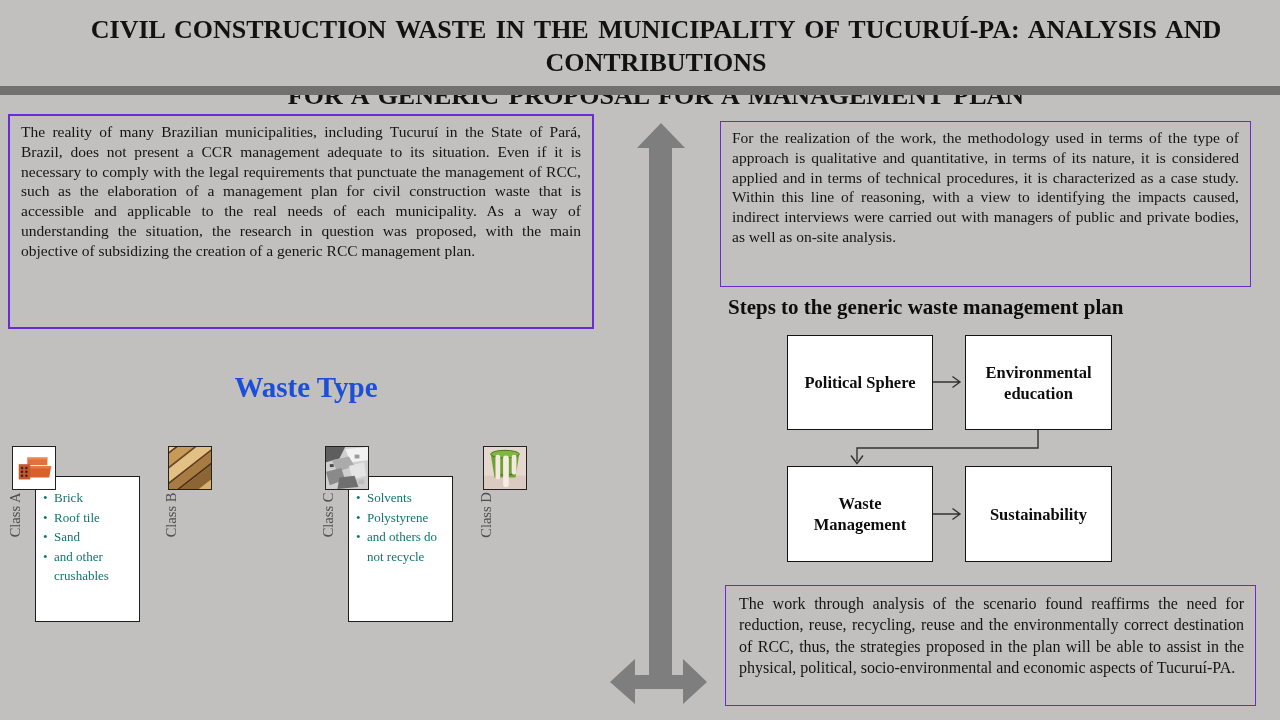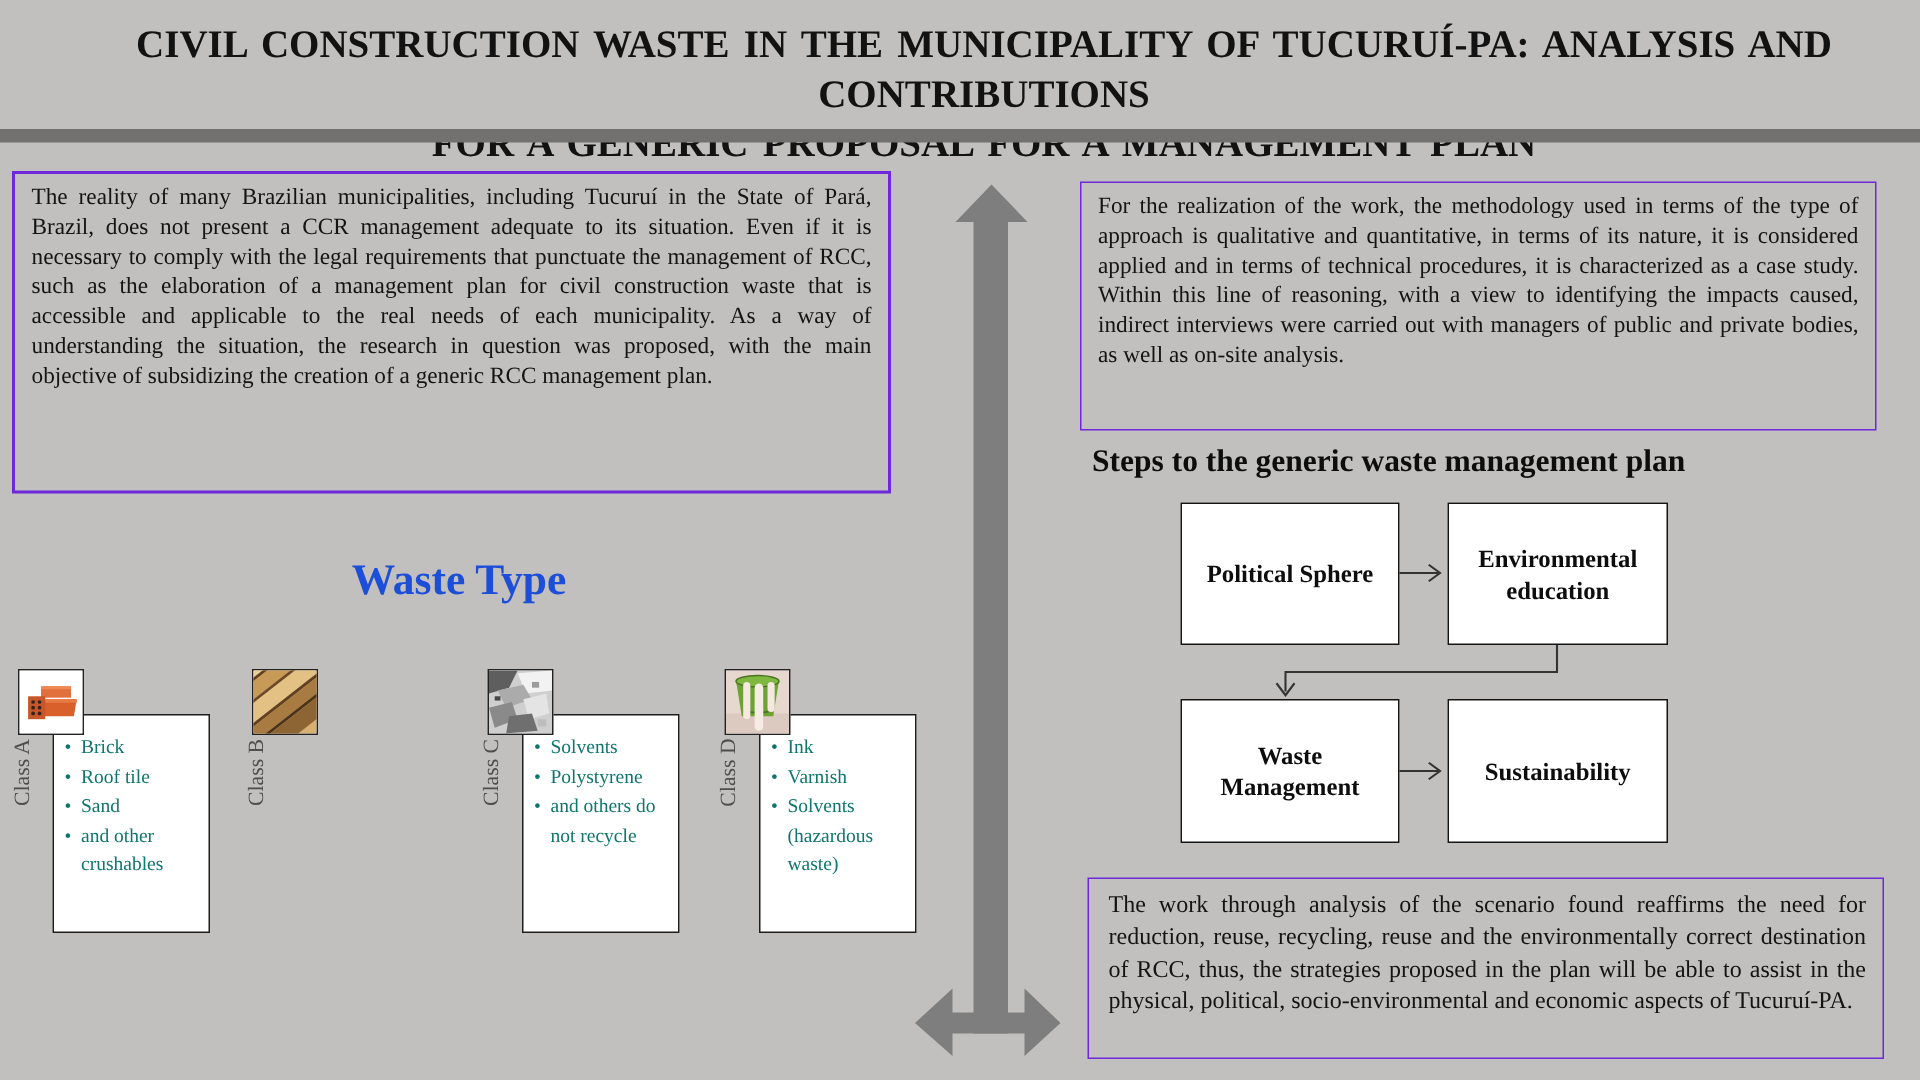--- a/index.html
+++ b/index.html
@@ -165,27 +165,20 @@
         <rect x="0" y="30" width="44" height="14" fill="#dcc9bf"></rect>
         <polygon points="7,7 37,7 33,32 11,32" fill="#6da332"></polygon>
         <ellipse cx="22" cy="7.5" rx="15" ry="4" fill="#7fb83e" stroke="#4a7322" stroke-width="1"></ellipse>
         <path d="M12 28 Q22 31 32 28" stroke="#4a7322" stroke-width="1.2" fill="none"></path>
         <rect x="12" y="8" width="5" height="26" rx="2.5" fill="#f4e8df"></rect>
         <rect x="20" y="9" width="6" height="33" rx="3" fill="#f7ece4"></rect>
         <rect x="29" y="8" width="5" height="21" rx="2.5" fill="#f4e8df"></rect>
       </svg>
     </div>
     <div class="class-label">Class D</div>
-    <div class="list-box">
-      <ul>
-        <li>Ink</li>
-        <li>Varnish</li>
-        <li>Solvents (hazardous waste)</li>
-      </ul>
-    </div>
   </div>
 
   <h2 class="steps-heading">Steps to the generic waste management plan</h2>
 
   <div class="flow-box" id="flow-box-1">Political Sphere</div>
   <div class="flow-box" id="flow-box-2">Environmental education</div>
   <div class="flow-box" id="flow-box-3">Waste Management</div>
   <div class="flow-box" id="flow-box-4">Sustainability</div>
 
   <svg id="flow-connectors" viewBox="0 0 345 245" xmlns="http://www.w3.org/2000/svg">

